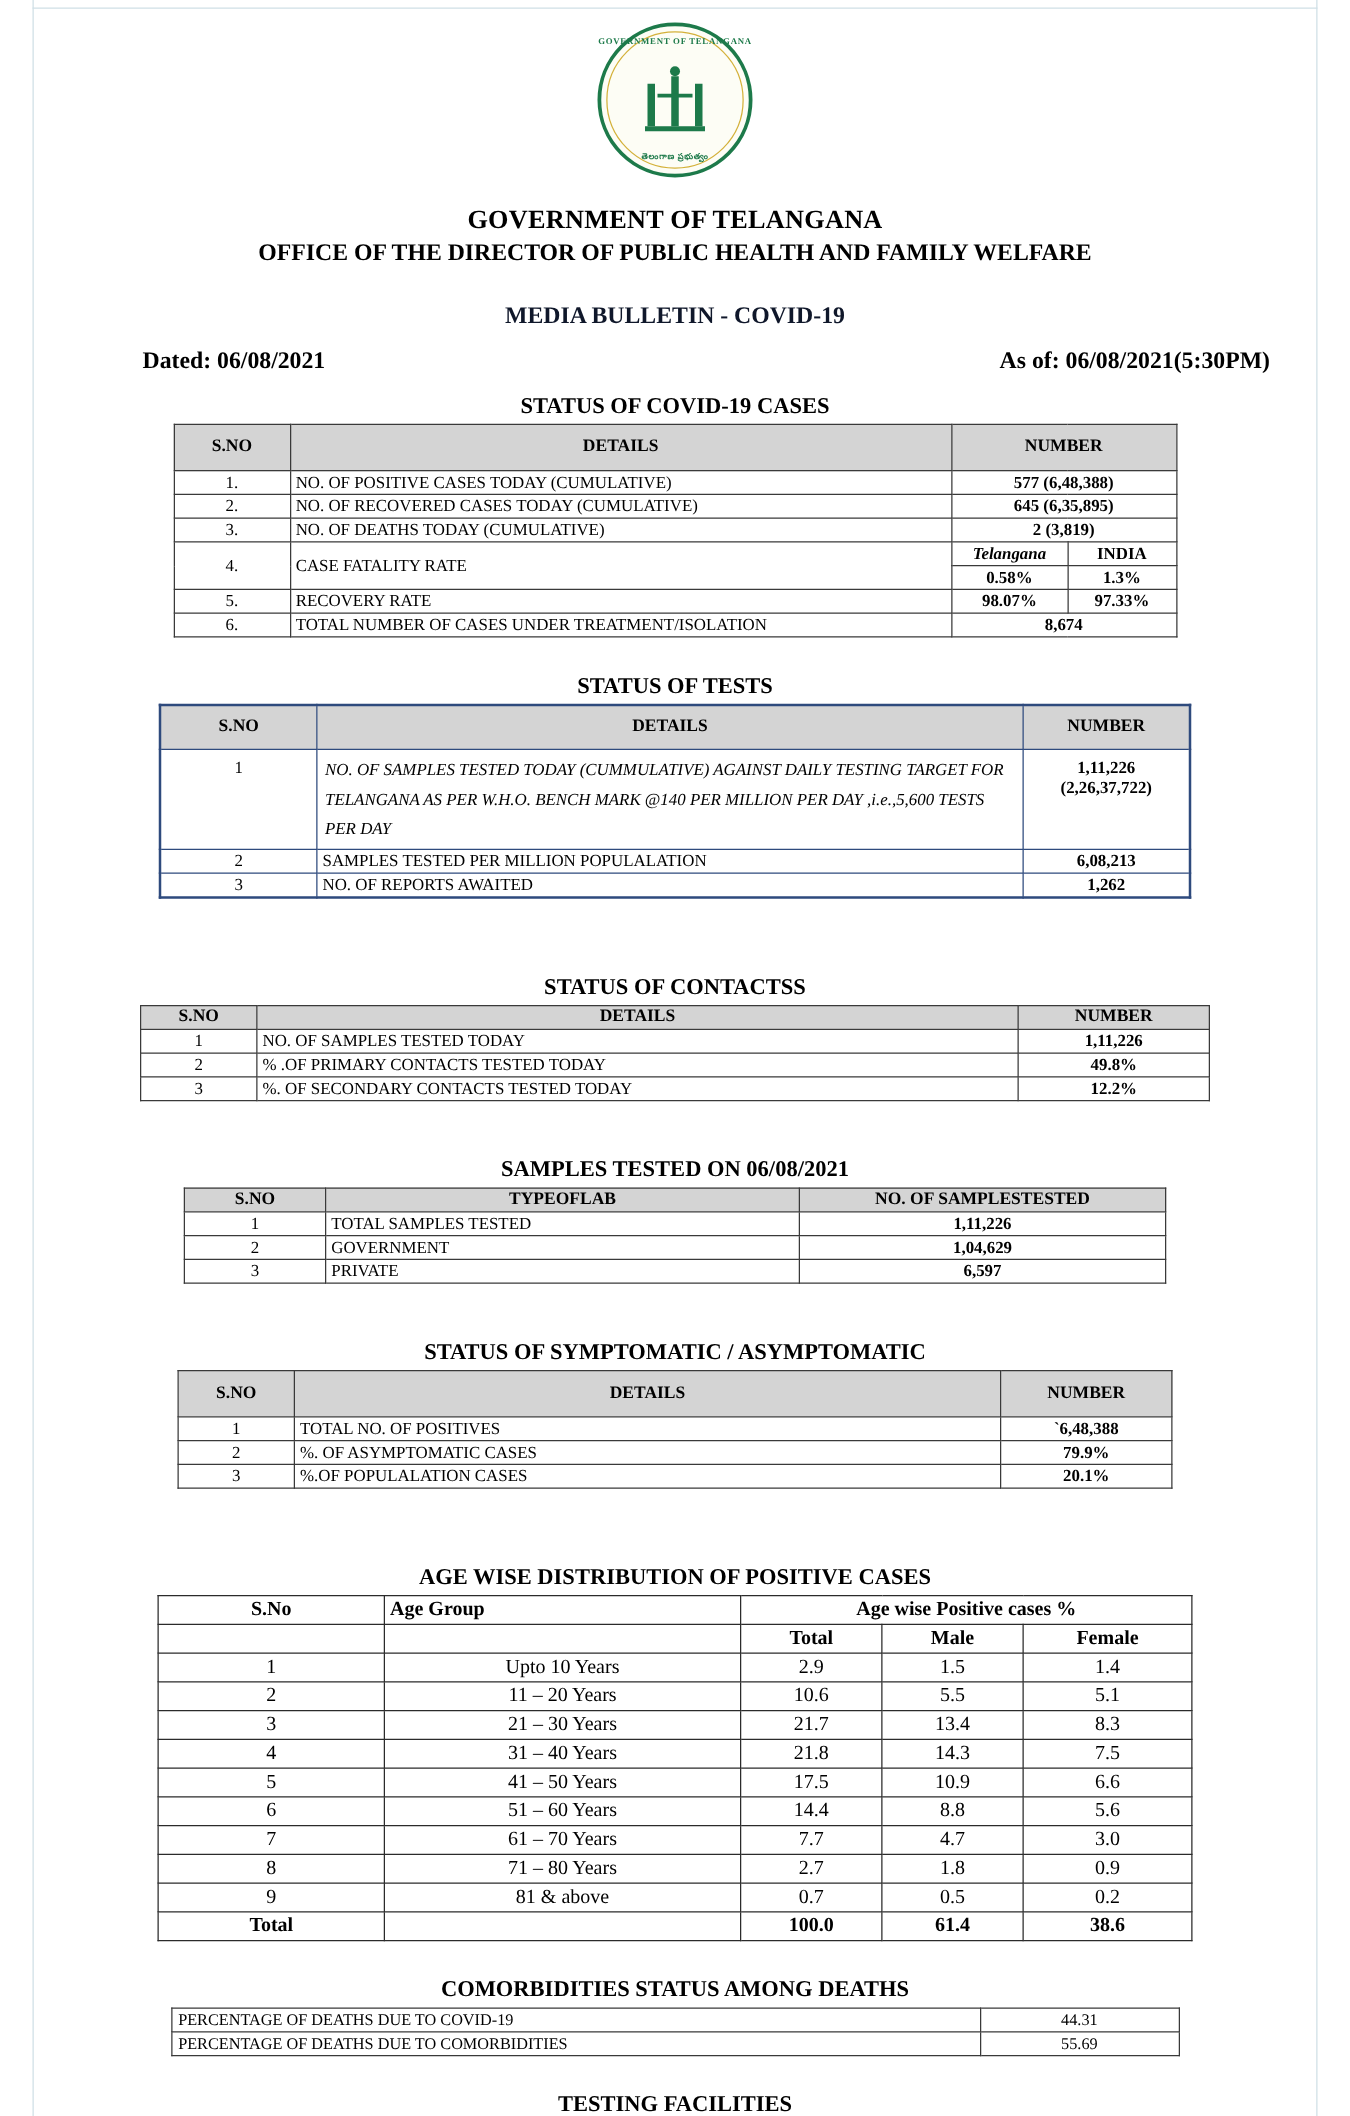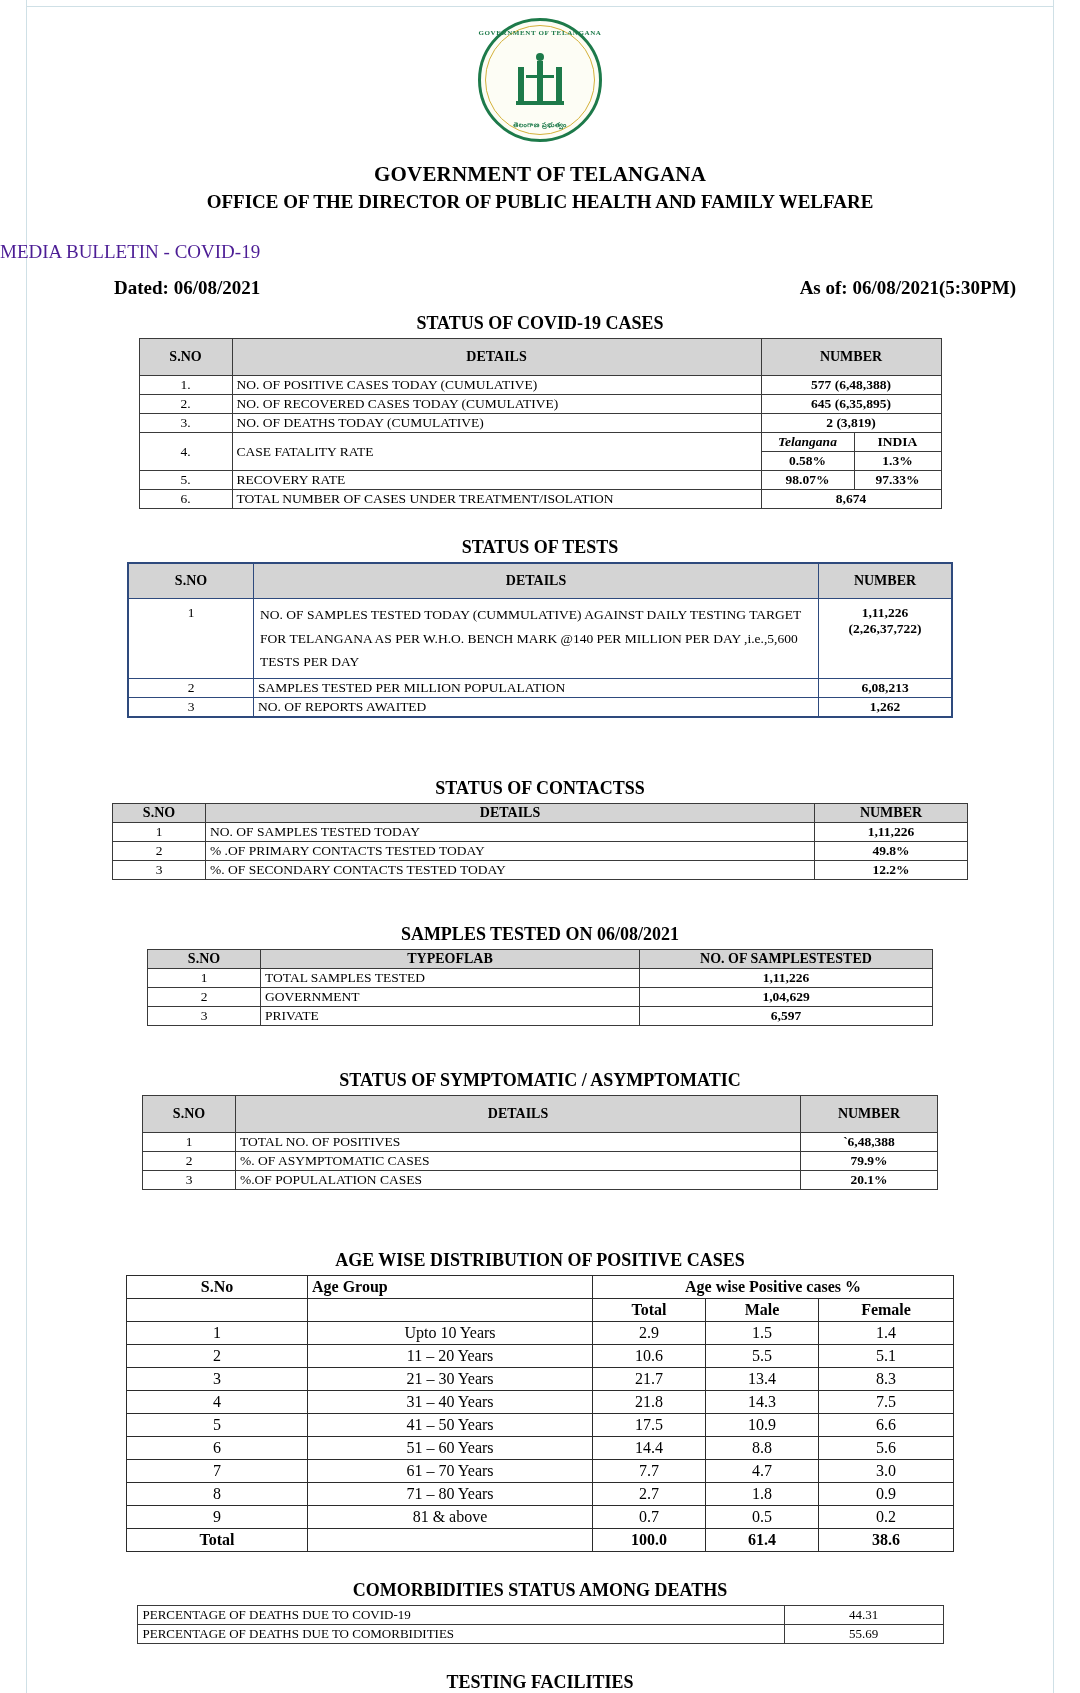--- a/index.html
+++ b/index.html
@@ -26,21 +26,21 @@
   }
   .emblem .txt-top { top:11px; }
   .emblem .txt-bot { bottom:12px; font-size:6.5px; }
   .emblem .center {
     position:absolute; left:50%; top:50%; transform:translate(-50%,-50%);
     width:52px; height:58px; color:#1d7a4a;
   }
 
   h1.gov { text-align:center; font-size:21px; font-weight:bold; margin:16px 0 0 0; letter-spacing:.2px; }
   h2.office { text-align:center; font-size:19px; font-weight:bold; margin:4px 0 0 0; }
-  h3.bulletin { font-size:19px; font-weight:normal; margin:28px 0 0 0; color:#4c1d95; }
+  h3.bulletin { text-align:center; font-size:19px; font-weight:bold; margin:28px 0 0 0; color:#0f172a; }
 
   .daterow { margin:14px 64px 0 114px; display:flex; justify-content:space-between; font-size:19px; font-weight:bold; }
 
   .sect-title { text-align:center; font-size:18px; font-weight:bold; margin:14px 0 4px 0; }
 
   table.t { border-collapse:collapse; margin:0 auto; font-size:13.5px; }
   table.t td, table.t th { border:1px solid #3a3a3a; padding:1px 4px; vertical-align:middle; }
   .hdr { background:#d4d4d4; text-align:center; font-weight:bold; font-size:14px; }
   .ctr { text-align:center; }
   .bold { font-weight:bold; }
@@ -142,21 +142,21 @@
   <div class="sect-title">STATUS OF TESTS</div>
   <table class="t navy" style="border:2px solid #2e4a7d;">
     <tbody>
         <tr>
       <th class="hdr" style="width:116px;height:32px;border-color:#2e4a7d;">S.NO</th>
       <th class="hdr" style="width:556px;border-color:#2e4a7d;">DETAILS</th>
       <th class="hdr" style="width:124px;border-color:#2e4a7d;">NUMBER</th>
     </tr>
     <tr>
       <td class="ctr" style="border-color:#2e4a7d;vertical-align:top;padding-top:6px;">1</td>
-      <td style="border-color:#2e4a7d;line-height:1.75;padding:4px 6px;">NO. OF SAMPLES TESTED TODAY (CUMMULATIVE) AGAINST DAILY TESTING TARGET FOR TELANGANA AS PER W.H.O. BENCH MARK @140 PER MILLION PER DAY ,i.e.,5,600 TESTS PER DAY</td>
+      <td style="border-color:#2e4a7d;line-height:1.75;padding:4px 6px;font-style:italic;">NO. OF SAMPLES TESTED TODAY (CUMMULATIVE) AGAINST DAILY TESTING TARGET FOR TELANGANA AS PER W.H.O. BENCH MARK @140 PER MILLION PER DAY ,i.e.,5,600 TESTS PER DAY</td>
       <td class="ctr bold" style="border-color:#2e4a7d;vertical-align:top;padding-top:6px;white-space:pre-line;">1,11,226
 (2,26,37,722)</td>
     </tr>
     <tr>
       <td class="ctr" style="border-color:#2e4a7d;">2</td>
       <td style="border-color:#2e4a7d;">SAMPLES TESTED PER MILLION POPULALATION</td>
       <td class="ctr bold" style="border-color:#2e4a7d;font-family:Liberation Serif, serif;">6,08,213</td>
     </tr>
     <tr>
       <td class="ctr" style="border-color:#2e4a7d;">3</td>

